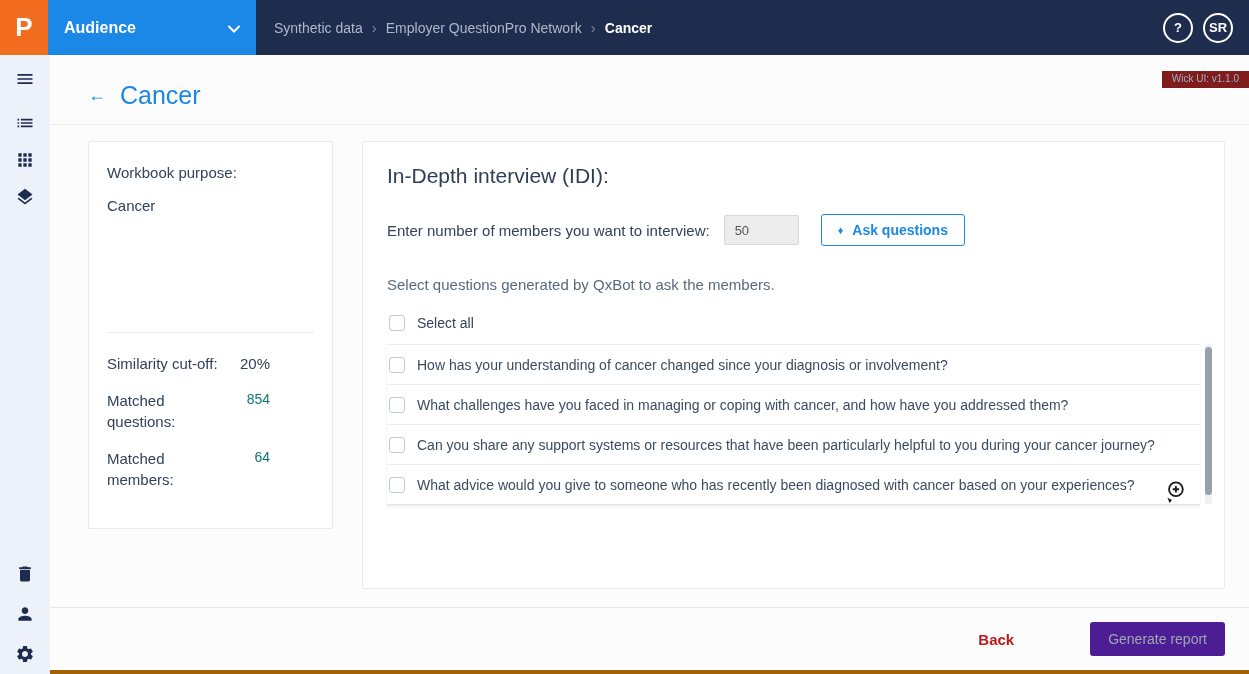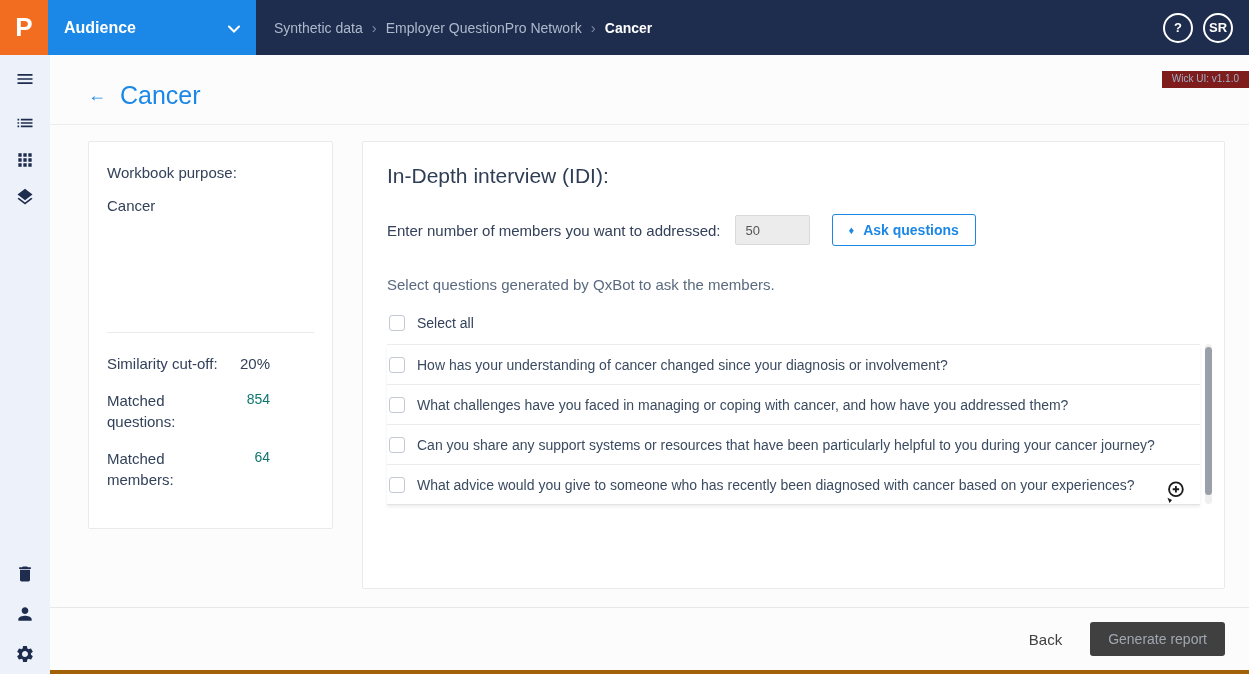--- a/index.html
+++ b/index.html
@@ -60,22 +60,22 @@
   .select-all-row { margin-top:22px; display:flex; align-items:center; gap:12px; font-size:14px; color:#33415a; padding-left:2px; cursor:pointer; }
   .checkbox { width:16px; height:16px; border:1.5px solid #c3c9d2; border-radius:3px; background:#fff; flex-shrink:0; cursor:pointer; }
   .q-list { margin-top:13px; position:relative; border-bottom:1px solid #e2e4e8; box-shadow:0 2px 3px rgba(0,0,0,0.07); }
   .q-row { display:flex; align-items:center; gap:12px; height:40px; border-top:1px solid #ececef; font-size:14px; color:#3b4b60; padding:0 18px 0 2px; cursor:pointer; background:#fff; }
   .scroll-track { position:absolute; right:-12px; top:0; width:7px; height:100%; background:#efefef; border-radius:4px; }
   .scroll-thumb { position:absolute; right:-12px; top:3px; width:7px; height:148px; background:#9aa0a9; border-radius:4px; cursor:grab; }
   .cursor-icon { position:absolute; right:14px; bottom:-4px; }
 
   
   .actions-bar { border-top:1px solid #e6e8eb; margin-top:18px; padding:14px 24px; display:flex; justify-content:flex-end; align-items:center; gap:28px; }
-  .back-link { color:#404040; font-weight:400; font-size:15px; cursor:pointer; }
-  .generate-btn { background:#404040; color:#a0a7b1; font-size:14px; padding:9px 18px; border:none; border-radius:3px; font-family:"Liberation Sans", sans-serif; cursor:not-allowed; }
+  .back-link { color:#b91c1c; font-weight:700; font-size:15px; cursor:pointer; }
+  .generate-btn { background:#4c1d95; color:#a0a7b1; font-size:14px; padding:9px 18px; border:none; border-radius:3px; font-family:"Liberation Sans", sans-serif; cursor:not-allowed;margin-left:48px; }
 
   
   .footer { margin-top:auto; border-top:4px solid #a16207; padding:10px 24px 10px 38px; display:flex; align-items:center; justify-content:space-between; }
   .edition { color:#9aa1ab; font-size:13px; }
   .footer-icons { display:flex; gap:18px; align-items:center; }
   .footer-icons .icon { width:20px; height:20px; cursor:pointer; }
   .footer-icons .icon svg { width:20px; height:20px; fill:#2e3a50; display:block; }
 </style>
 </head>
 <body>
@@ -178,21 +178,21 @@
         <div class="stat-row">
           <span class="stat-label">Matched members:</span>
           <span class="stat-value blue">64</span>
         </div>
       </section>
 
       <section class="card idi-card">
         <h2 class="idi-title">In-Depth interview (IDI):</h2>
 
         <div class="member-row">
-          <span>Enter number of members you want to addressed:</span>
+          <span>Enter number of members you want to interview:</span>
           <input class="member-input" type="text" value="50" style="">
           <button class="ask-btn">
             <span class="diamond">♦</span>
             <span>Ask questions</span>
           </button>
         </div>
 
         <div class="instructions">Select questions generated by QxBot to ask the members.</div>
 
         <div class="select-all-row">

